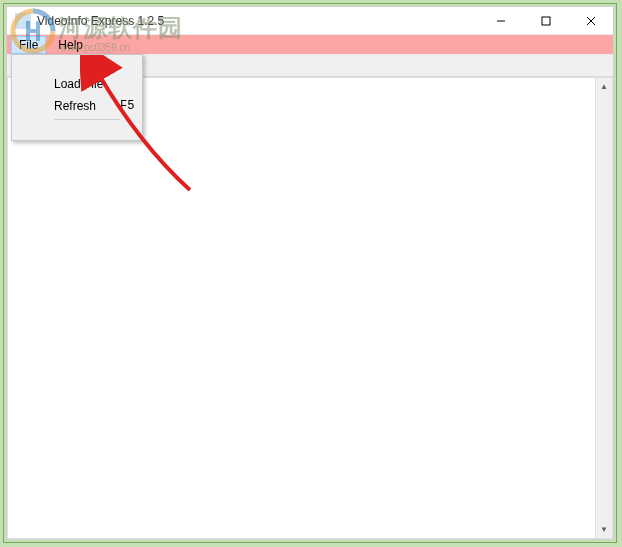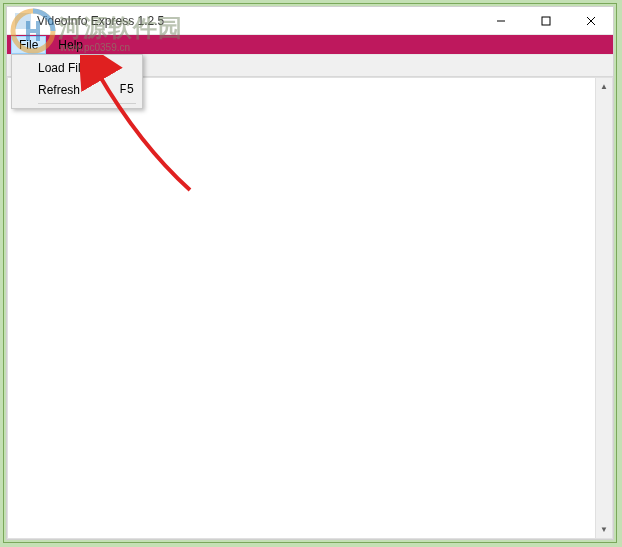--- a/index.html
+++ b/index.html
@@ -51,21 +51,21 @@
     width: 45px; height: 28px;
     display: flex;
     align-items: center;
     justify-content: center;
     color: #000;
     font-size: 10px;
   }
   .winbtn svg { display: block; }
   .menubar {
     height: 20px;
-    background: #be185d;
+    background: #fca5a5;
     display: flex;
     align-items: center;
     padding: 0 4px;
     border-bottom: 1px solid #e8e8e8;
     font-size: 12px;
   }
   .menubar-item {
     padding: 2px 12px;
     color: #000;
   }
@@ -104,21 +104,21 @@
     font-size: 8px;
   }
   .dropdown {
     position: absolute;
     top: 54px;
     left: 11px;
     width: 132px;
     background: #f0f0f0;
     border: 1px solid #c8c8c8;
     box-shadow: 2px 2px 4px rgba(0,0,0,0.25);
-    padding: 2px;
+    padding: 18px;
     z-index: 50;
   }
   .dropdown-item {
     display: flex;
     align-items: center;
     padding: 4px 6px 4px 24px;
     color: #000;
     font-size: 12px;
   }
   .dropdown-item .shortcut {

